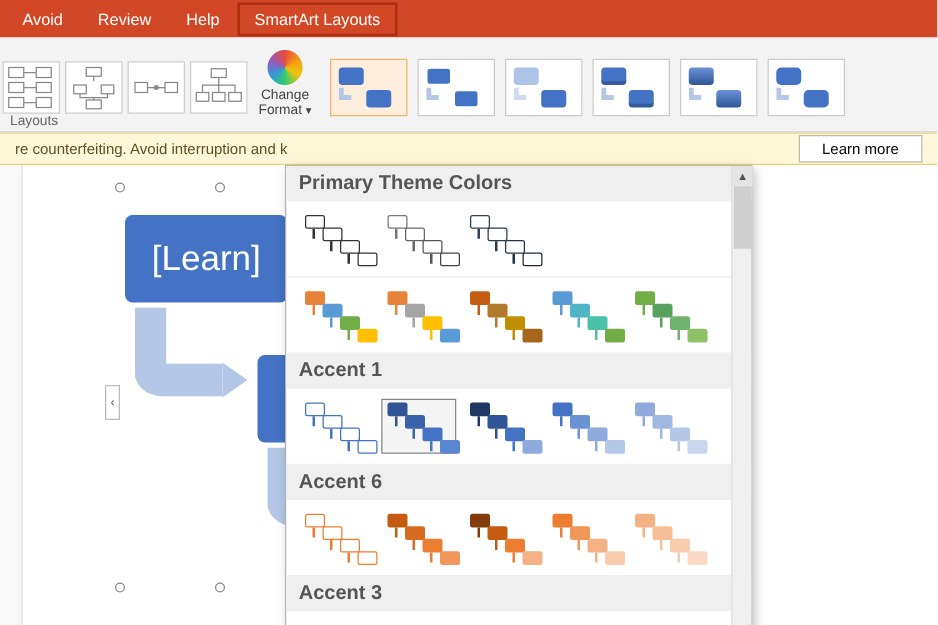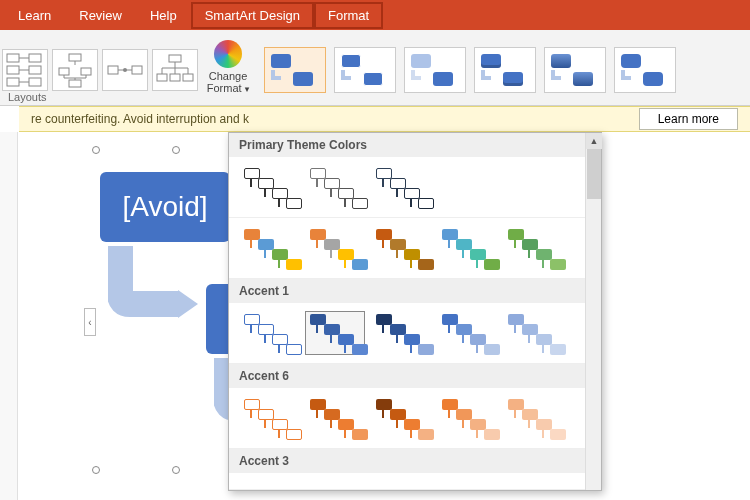--- a/index.html
+++ b/index.html
@@ -22,53 +22,52 @@
 .change-colors .lbl { font-size: 11px; text-align: center; line-height: 12px; color: #444; }
 
 .style-row { display: flex; gap: 8px; height: 56px; align-items: center; padding-left: 6px; }
 .style-thumb { width: 62px; height: 46px; background: #fff; border: 1px solid #ccc; display: flex; align-items: center; justify-content: center; position: relative; }
 .style-thumb.sel { border: 1px solid #f0b56a; background: #fdeedc; }
 .sbox { width: 20px; height: 14px; border-radius: 3px; position: absolute; }
 .sarr { position: absolute; }
 
 .groups-label { position: absolute; left: 2px; bottom: 0; font-size: 11px; color: #666; padding: 2px 6px; }
 
-.msgbar { background: #fff8d8; border-top: 1px solid #e4d678; border-bottom: 1px solid #e4d678; height: 26px; display: flex; align-items: center; justify-content: space-between; padding: 0 12px; color: #5a5223; font-size: 12px; margin-left: 19px; }
+.msgbar { background: #fff8d8; border-top: 1px solid #e4d678; border-bottom: 1px solid #e4d678; height: 26px; display: flex; align-items: center; justify-content: space-between; padding: 0 12px; color: #5a5223; font-size: 12px; }
 .msgbar .learn { background: #fff; border: 1px solid #bba; padding: 3px 18px; font-size: 12px; cursor: pointer; }
 
 .canvas { position: relative; background: #fff; height: calc(500px - 30px - 76px - 26px); }
 .ruler-v { position: absolute; left: 0; top: 0; width: 18px; height: 100%; background: #f8f8f8; border-right: 1px solid #e0e0e0; }
 
 .smartart { position: absolute; left: 96px; top: 18px; width: 160px; height: 320px; }
 .sa-box { position: absolute; background: #4472c4; color: #fff; display: flex; align-items: center; justify-content: center; border-radius: 6px; font-size: 28px; }
 .sa-arrow { position: absolute; }
 .sel-handle { position: absolute; width: 8px; height: 8px; background: #fff; border: 1px solid #888; border-radius: 50%; }
 .expand-tab { position: absolute; left: -12px; top: 158px; width: 12px; height: 28px; background: #fff; border: 1px solid #bbb; display: flex; align-items: center; justify-content: center; font-size: 10px; color: #666; }
 
 .dropdown { position: absolute; left: 228px; top: 0; width: 374px; background: #fff; border: 1px solid #b5b5b5; box-shadow: 2px 3px 8px rgba(0,0,0,0.25); z-index: 50; }
 .dd-section { border-bottom: 1px solid #eee; }
-.dd-head { background: #efefef; padding: 5px 10px; font-size: 12px; font-weight: 600; color: #555; }
+.dd-head { background: #efefef; padding: 5px 10px; font-size: 16px; font-weight: 600; color: #555; }
 .dd-row { display: flex; gap: 6px; padding: 8px 10px; }
 .swatch { width: 60px; height: 44px; position: relative; border: 1px solid transparent; cursor: pointer; }
 .swatch.sel { border: 1px solid #888; background: #f5f5f5; }
 .sw { position: absolute; width: 16px; height: 11px; border-radius: 2px; }
 .sw.outline { background: #fff; border: 1px solid; }
 .scrollbar { position: absolute; right: 0; top: 0; width: 16px; height: 100%; background: #f0f0f0; border-left: 1px solid #ddd; }
 .scroll-btn { width: 16px; height: 16px; background: #e4e4e4; display: flex; align-items: center; justify-content: center; font-size: 9px; color: #555; }
 .scroll-thumb { position: absolute; top: 16px; width: 14px; left: 1px; height: 50px; background: #cfcfcf; }
 </style>
 </head>
 <body>
 
 <div class="ribbon-tabs">
-  <div class="tab">Learn</div>
+  <div class="tab">Avoid</div>
   <div class="tab">Review</div>
   <div class="tab">Help</div>
-  <div class="tab context">SmartArt Design</div>
-  <div class="tab context">Format</div>
+  <div class="tab context">SmartArt Layouts</div>
 </div>
 
 <div class="ribbon">
   <div class="layout-thumb">
     <svg viewBox="0 0 40 36">
         <rect class="mini-box" x="2" y="2" width="12" height="8"></rect>
         <rect class="mini-box" x="2" y="14" width="12" height="8"></rect>
         <rect class="mini-box" x="2" y="26" width="12" height="8"></rect>
         <rect class="mini-box" x="24" y="2" width="12" height="8"></rect>
         <rect class="mini-box" x="24" y="14" width="12" height="8"></rect>
@@ -165,21 +164,21 @@
 
   <div class="smartart">
     <div class="sel-handle" style="left:-4px;top:-4px;"></div>
     <div class="sel-handle" style="left:76px;top:-4px;"></div>
     <div class="sel-handle" style="left:-4px;top:316px;"></div>
     <div class="sel-handle" style="left:76px;top:316px;"></div>
     <div class="expand-tab">
         <span>‹</span>
       </div>
 
-    <div class="sa-box" style="left:4px;top:22px;width:130px;height:70px;">[Avoid]</div>
+    <div class="sa-box" style="left:4px;top:22px;width:130px;height:70px;">[Learn]</div>
     <svg class="sa-arrow" style="left:12px;top:96px;" width="90" height="84">
       <path d="M12 0 L12 48 Q12 58 22 58 L70 58" stroke="#b4c7e7" stroke-width="26" fill="none"></path>
       <path d="M70 44 L90 58 L70 72 Z" fill="#b4c7e7"></path>
     </svg>
     <div class="sa-box" style="left:110px;top:134px;width:60px;height:70px;border-top-right-radius:0;border-bottom-right-radius:0;"></div>
     <svg class="sa-arrow" style="left:118px;top:208px;" width="60" height="64">
       <path d="M12 0 L12 40 Q12 50 22 50 L50 50" stroke="#b4c7e7" stroke-width="26" fill="none"></path>
     </svg>
   </div>
 

